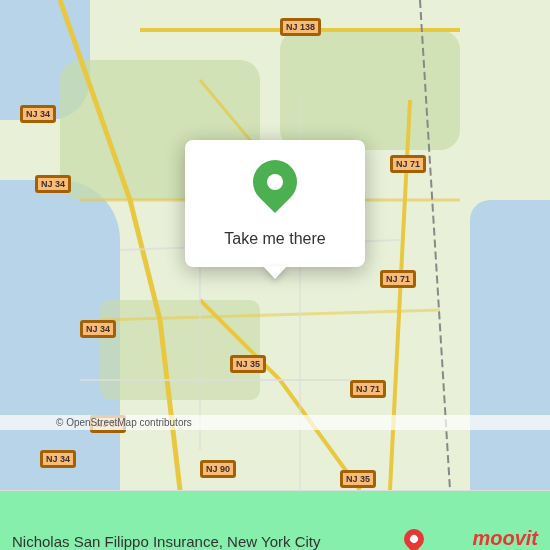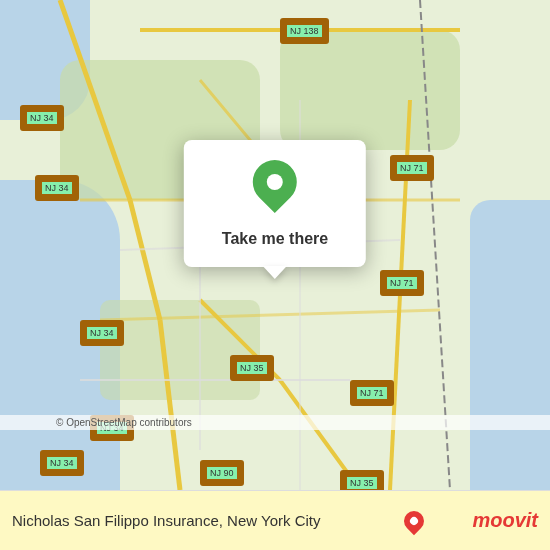--- a/index.html
+++ b/index.html
@@ -72,25 +72,25 @@
       left: 100px; top: 300px;
       width: 160px; height: 100px;
       background: #c8dba8;
       border-radius: 10px;
       opacity: 0.6;
     }
 
     
     .road-badge {
       position: absolute;
-      background: #86efac;
-      border: 7px solid #a16207;
+      background: #fdba74;
+      border: 3px solid #a16207;
       border-radius: 3px;
       font-size: 9px;
-      font-weight: normal;
+      font-weight: bold;
       color: #333;
       padding: 1px 3px;
       white-space: nowrap;
     }
 
     
     #roads-svg {
       position: absolute;
       top: 0; left: 0;
       width: 100%; height: 100%;
@@ -147,21 +147,21 @@
     }
 
     .pin-wrapper {
       margin-bottom: 10px;
       display: flex;
       justify-content: center;
     }
 
     #take-me-there-btn {
       font-size: 16px;
-      font-weight: bold;
+      font-weight: normal;
       color: #333;
       cursor: pointer;
       padding: 4px 8px;
       background: none;
       border: none;
       display: block;
       width: 100%;
       text-align: center;
     }
 
@@ -178,24 +178,24 @@
       z-index: 50;
     }
 
     
     #bottom-bar {
       position: absolute;
       bottom: 0;
       left: 0;
       right: 0;
       height: 60px;
-      background: #fef9c3;
+      background: #86efac;
       border-top: 1px solid #ddd;
       display: flex;
-      align-items: center;
+      align-items: flex-end;
       padding: 0 12px;
       gap: 8px;
     }
 
     .moovit-logo {
       display: flex;
       align-items: center;
       gap: 4px;
       margin-left: auto;
     }

